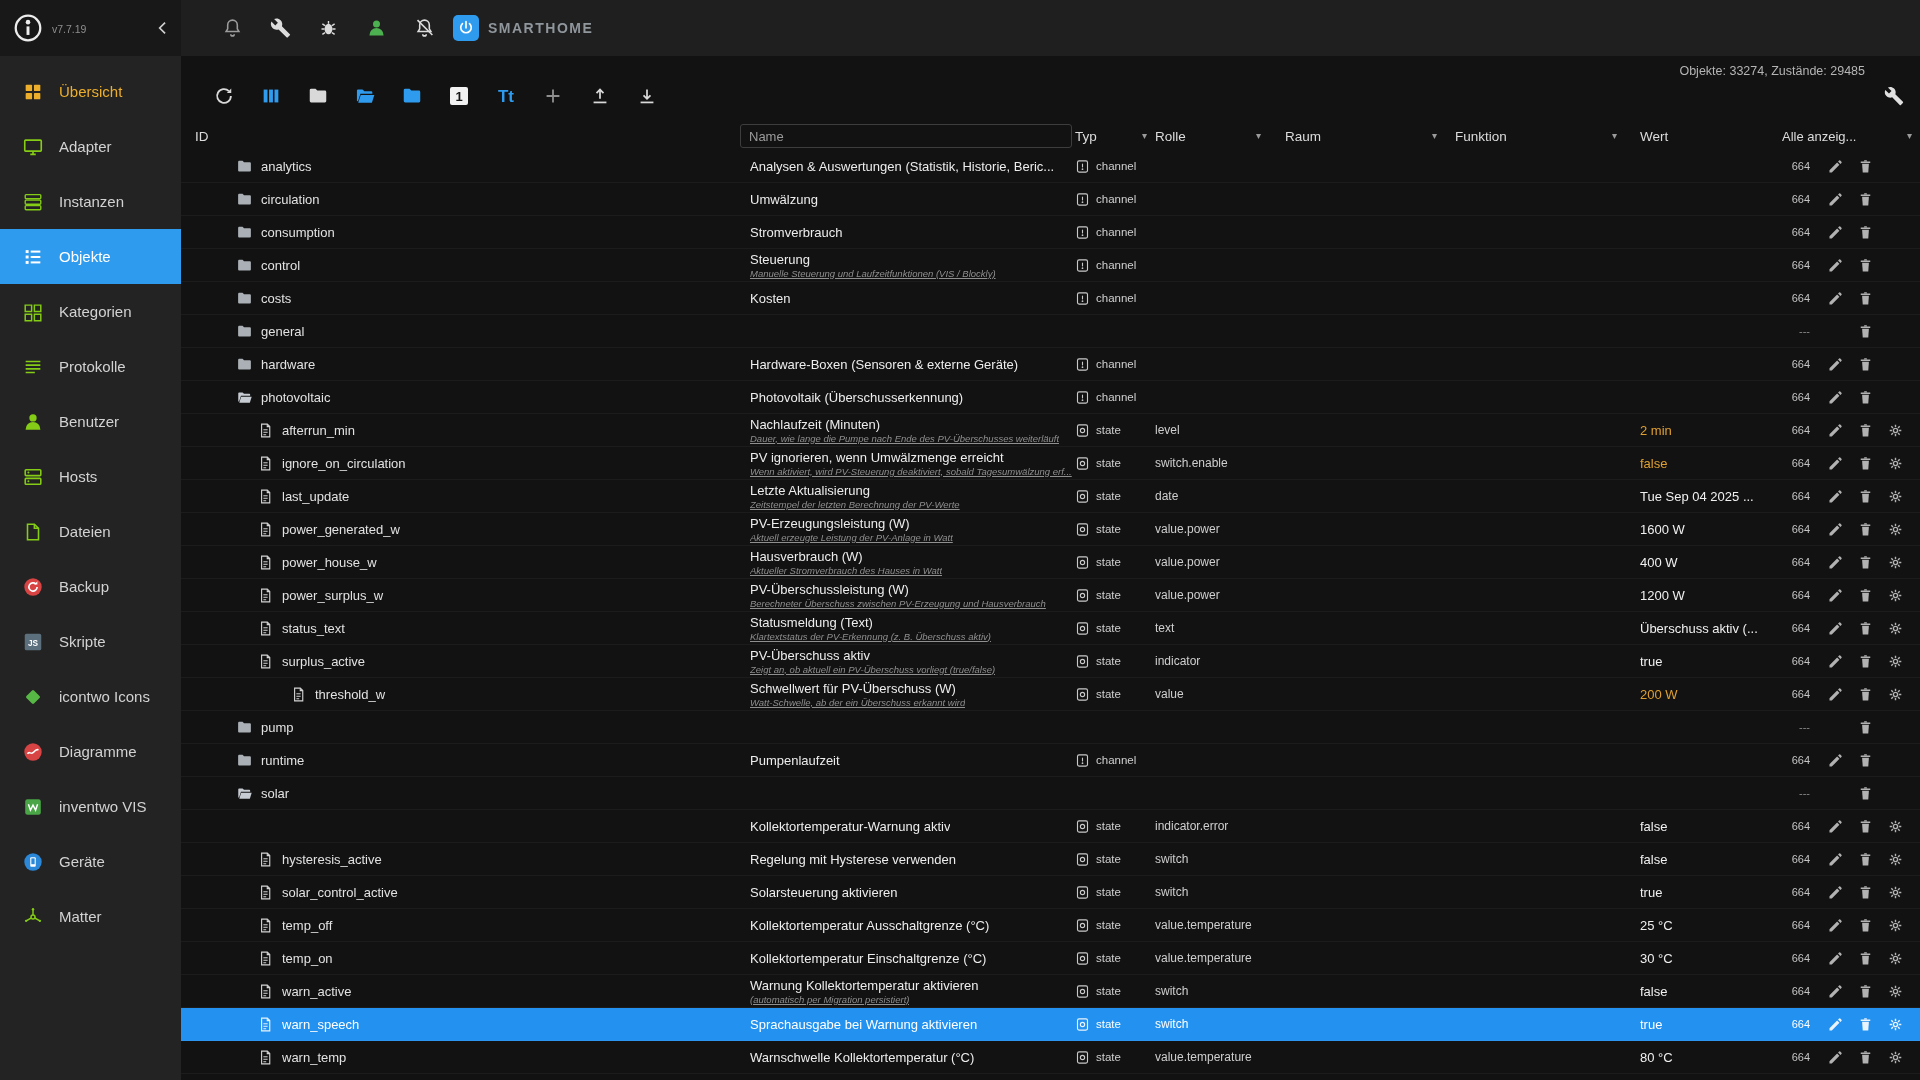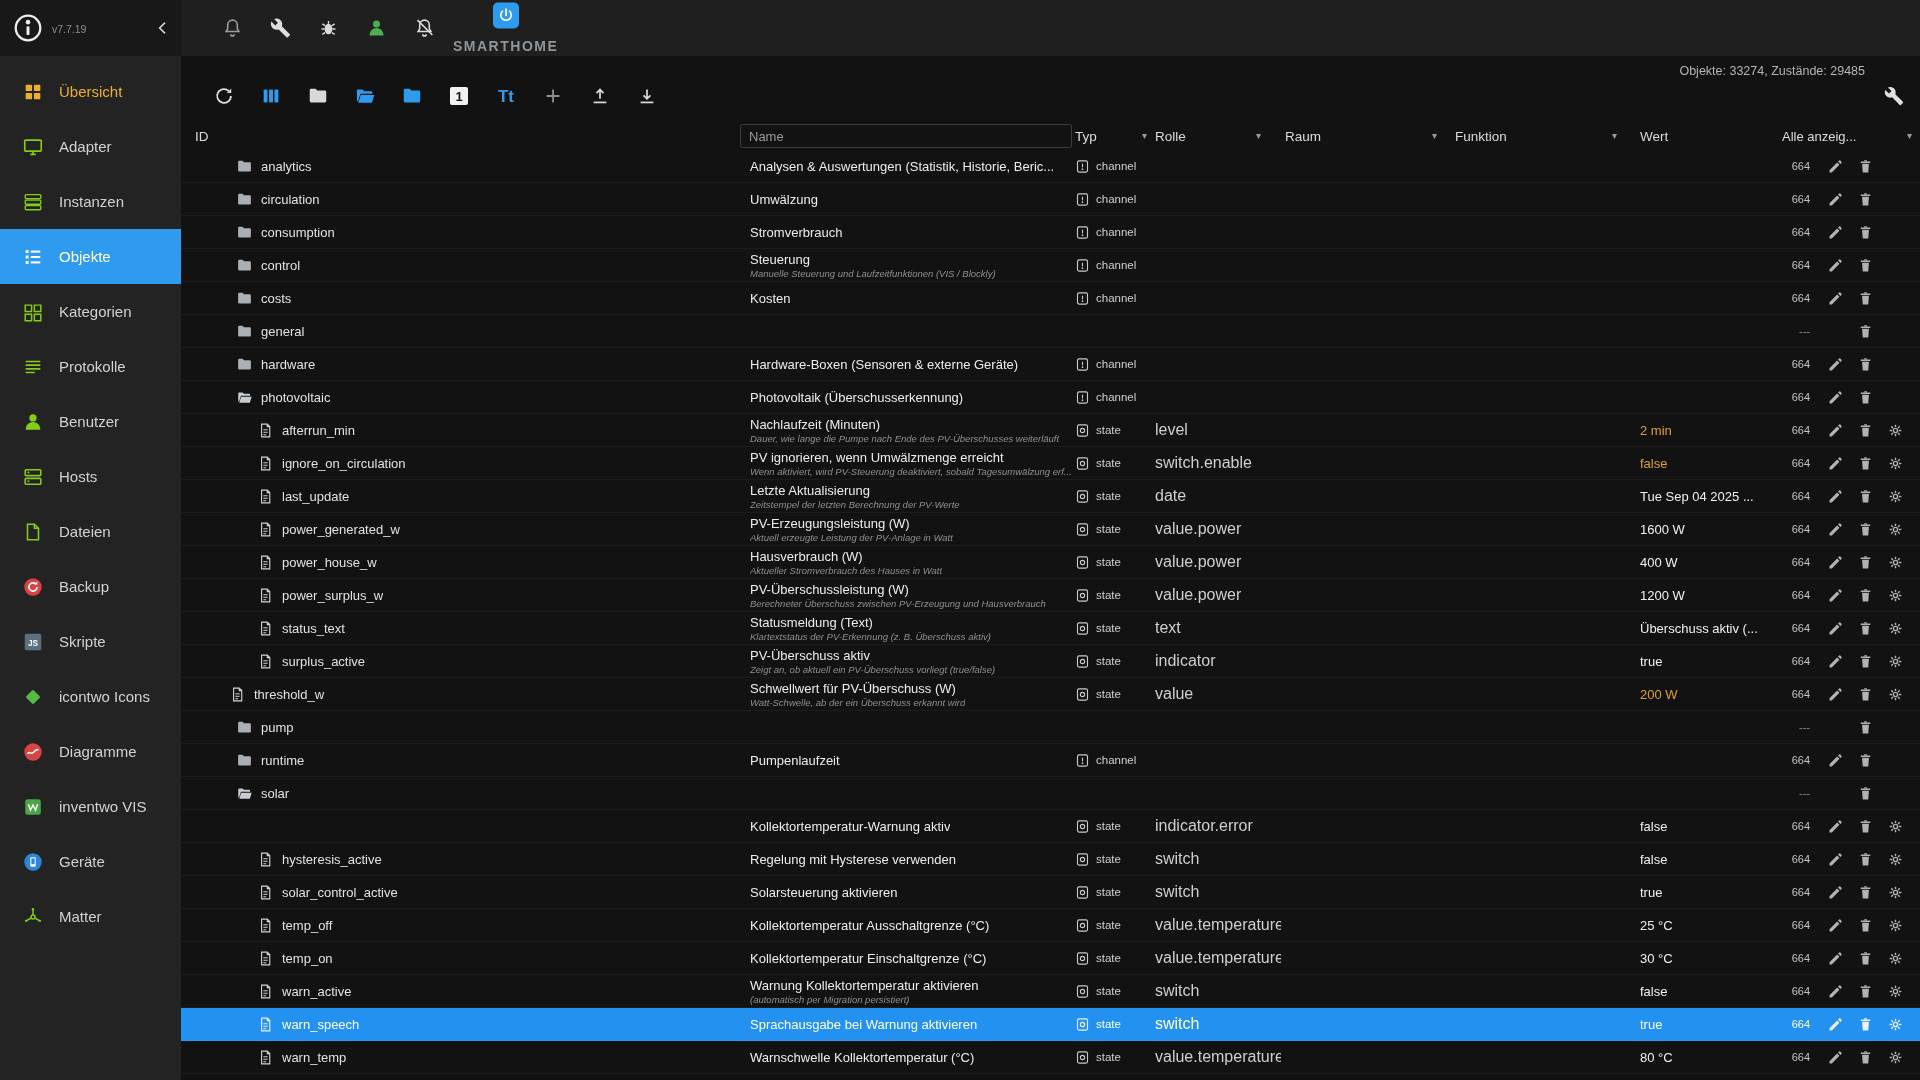--- a/index.html
+++ b/index.html
@@ -3,21 +3,21 @@
 <meta charset="utf-8">
 <style>
   html,body{margin:0;padding:0;background:#121212;width:1920px;height:1080px;overflow:hidden;
     font-family:"Liberation Sans",sans-serif;color:#e6e6e6;-webkit-font-smoothing:antialiased;}
   .app{position:relative;width:1920px;height:1080px;}
 
   
   .topbar{position:absolute;left:0;top:0;width:100%;height:56px;background:#1f1f1f;box-shadow:0 1px 0 rgba(0,0,0,.55);}
   .hicons{position:absolute;left:222px;top:50%;transform:translateY(-50%);display:flex;gap:27px;align-items:center;}
   .hicons .hbtn{width:21px;height:21px;cursor:pointer;}
-  .brand{position:absolute;left:453px;top:50%;transform:translateY(-50%);display:flex;gap:9px;align-items:center;flex-direction:column;}
+  .brand{position:absolute;left:453px;top:50%;transform:translateY(-50%);display:flex;gap:9px;align-items:center;}
   .brand-logo{width:26px;height:26px;border-radius:5px;background:var(--blue,#2f9bee);display:flex;align-items:center;justify-content:center;color:#fff;}
   .brand-logo .icn{width:18px;height:18px;}
   .brand-name{font-size:14px;font-weight:bold;letter-spacing:1.5px;color:#8f969c;}
 
   .logo-block{position:absolute;left:0;top:0;width:181px;height:56px;background:#181818;z-index:3;}
   .iob-logo{position:absolute;left:12px;top:12px;width:32px;height:32px;color:#ededed;}
   .ver{position:absolute;left:52px;top:23px;font-size:10.5px;color:#8e8e8e;}
   .collapse{position:absolute;right:8px;top:18px;width:20px;height:20px;color:#cfcfcf;cursor:pointer;}
 
   
@@ -57,24 +57,24 @@
   
   .rows{position:absolute;left:0;top:94px;right:0;bottom:0;overflow:hidden;}
   .row{position:relative;height:32px;border-bottom:1px solid rgba(255,255,255,0.045);cursor:pointer;}
   .row.selected{background:var(--selrow,#2391ef);}
   .c{position:absolute;top:0;height:100%;display:flex;align-items:center;overflow:hidden;}
   .c-id{left:0;width:559px;gap:8px;font-size:13px;color:#e2e2e2;}
   .ricn{width:17px;height:17px;flex:0 0 auto;}
   .ricn.folder{color:#aab0b6;} .ricn.folder-open{color:#c6ccd2;} .ricn.doc{color:#d4d4d4;}
   .c-name{left:569px;width:322px;flex-direction:column;align-items:flex-start;justify-content:center;gap:1px;}
   .nm{font-size:13px;color:#ededed;white-space:nowrap;overflow:hidden;text-overflow:ellipsis;max-width:100%;}
-  .sub{font-size:9.5px;font-style:italic;color:#8f8f8f;white-space:nowrap;overflow:hidden;max-width:100%;}
+  .sub{font-size:9.5px;font-style:italic;color:#8f8f8f;white-space:nowrap;overflow:hidden;max-width:100%;text-decoration:underline;}
   .c-typ{left:894px;width:78px;gap:6px;font-size:11.5px;color:#cfcfcf;}
   .c-typ .ticn{width:15px;height:15px;color:#c9c9c9;flex:0 0 auto;}
-  .c-rolle{left:974px;width:126px;font-size:16px;color:#cfcfcf;text-align:right;}
+  .c-rolle{left:974px;width:126px;font-size:12px;color:#cfcfcf;text-align:right;}
   .c-wert{left:1459px;width:128px;font-size:13px;color:#f0f0f0;}
   .c-wert.orange{color:var(--orange,#dfa030);}
   .c-acl{left:1587px;width:42px;justify-content:flex-end;font-size:11px;color:#c4c4c4;}
   .c-acl.dim{color:#8a8a8a;}
   .c-act{left:1639px;width:96px;}
   .slot{width:30px;height:100%;display:flex;align-items:center;justify-content:center;}
   .abtn{width:17px;height:17px;color:#b2b2b2;cursor:pointer;}
   .row.selected .nm,.row.selected .c-id,.row.selected .c-rolle,.row.selected .c-typ,
   .row.selected .c-wert,.row.selected .c-acl{color:#fff;}
   .row.selected .abtn,.row.selected .ricn,.row.selected .c-typ .ticn{color:#eaf4fd;}
@@ -1172,21 +1172,21 @@
               <span class="abtn">
                 <svg viewBox="0 0 24 24" xmlns="http://www.w3.org/2000/svg">
                   <circle cx="12" cy="12" r="3" fill="none" stroke="currentColor" stroke-width="2"></circle>
                   <path d="M17 12h3.2M12 17v3.2M7 12H3.8M12 7V3.8M15.6 15.6l2.3 2.3M8.4 15.6l-2.3 2.3M15.6 8.4l2.3-2.3M8.4 8.4 6.1 6.1" stroke="currentColor" stroke-width="2" fill="none"></path>
                 </svg>
               </span>
             </span>
           </div>
         </div>
         <div class="row">
-          <div class="c c-id" style="padding-left: 48px;">
+          <div class="c c-id" style="padding-left: 109px;">
             <span class="ricn doc">
               <svg viewBox="0 0 24 24" xmlns="http://www.w3.org/2000/svg">
                 <path d="M6.5 3h8l3.5 3.5V21H6.5z" fill="none" stroke="currentColor" stroke-width="1.6"></path>
                 <path d="M14.5 3v3.5H18" fill="none" stroke="currentColor" stroke-width="1.6"></path>
                 <path d="M9 11h6M9 14.5h6M9 18h4" stroke="currentColor" stroke-width="1.4" fill="none"></path>
               </svg>
             </span>
             <span>threshold_w</span>
           </div>
           <div class="c c-name">

